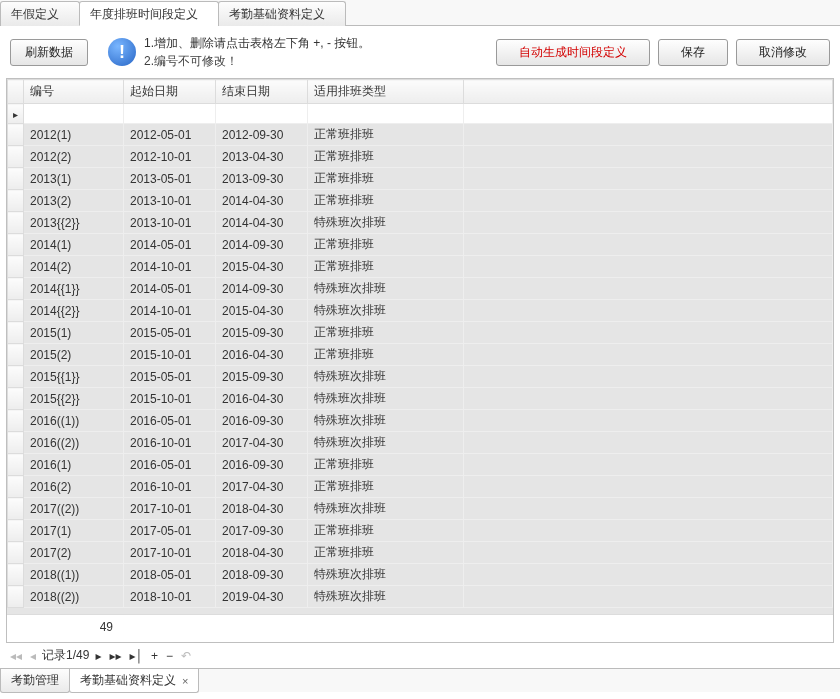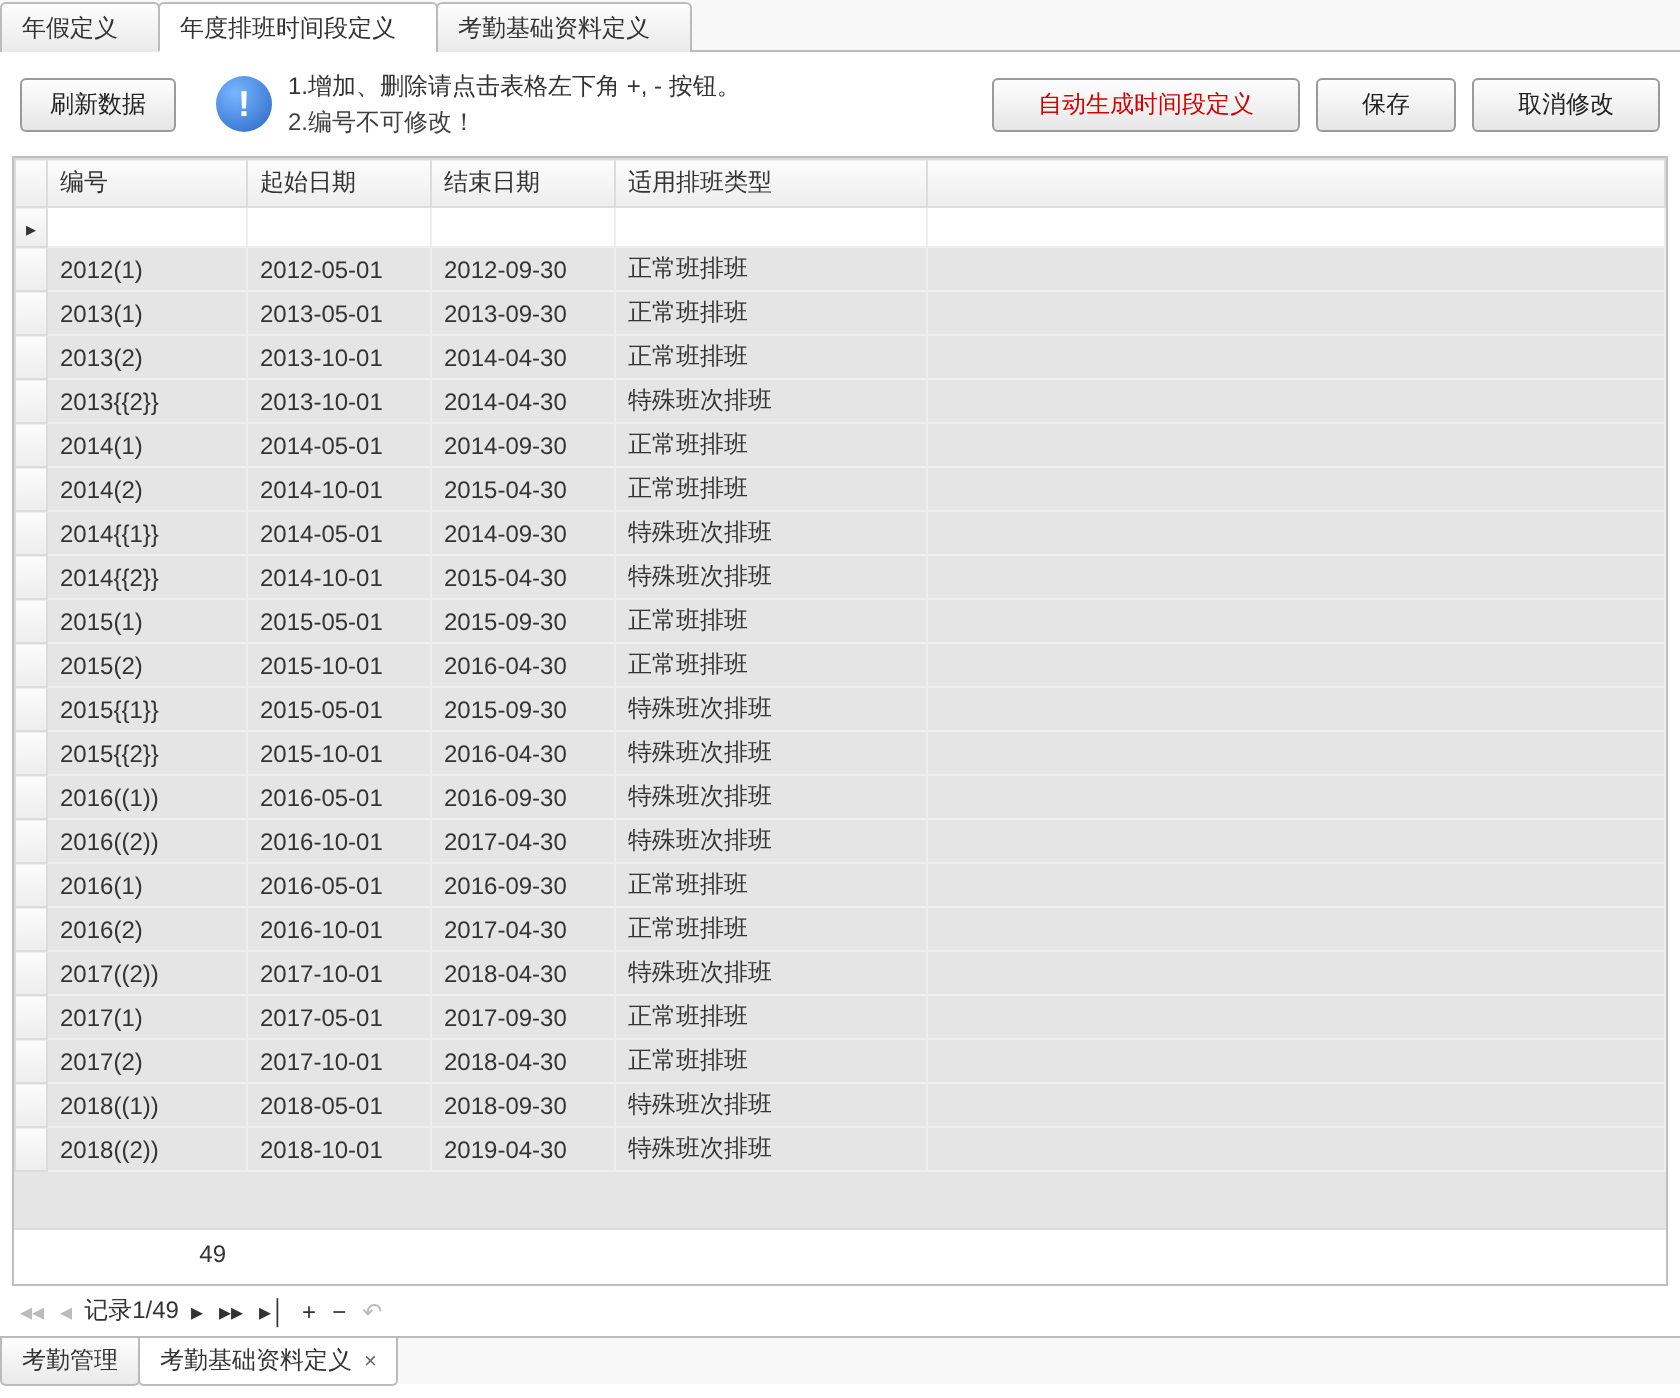--- a/index.html
+++ b/index.html
@@ -235,20 +235,28 @@
           <tr>
             <td class="rowhdr"></td>
             <td>2012(1)</td>
             <td>2012-05-01</td>
             <td>2012-09-30</td>
             <td>正常班排班</td>
             <td></td>
           </tr>
           <tr>
             <td class="rowhdr"></td>
+            <td>2012(2)</td>
+            <td>2012-10-01</td>
+            <td>2013-04-30</td>
+            <td>正常班排班</td>
+            <td></td>
+          </tr>
+          <tr>
+            <td class="rowhdr"></td>
             <td>2013(1)</td>
             <td>2013-05-01</td>
             <td>2013-09-30</td>
             <td>正常班排班</td>
             <td></td>
           </tr>
           <tr>
             <td class="rowhdr"></td>
             <td>2013(2)</td>
             <td>2013-10-01</td>

